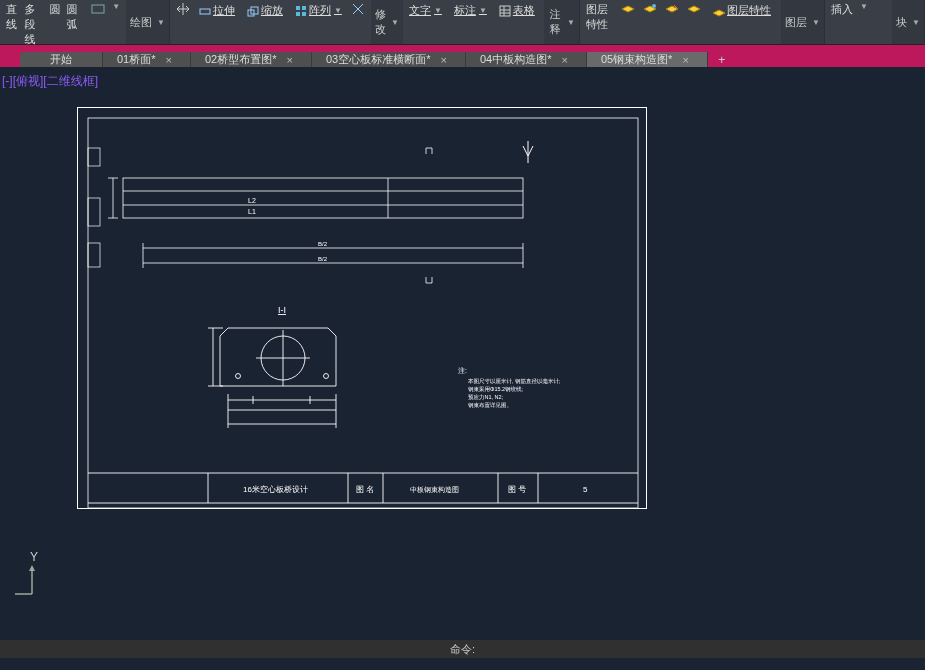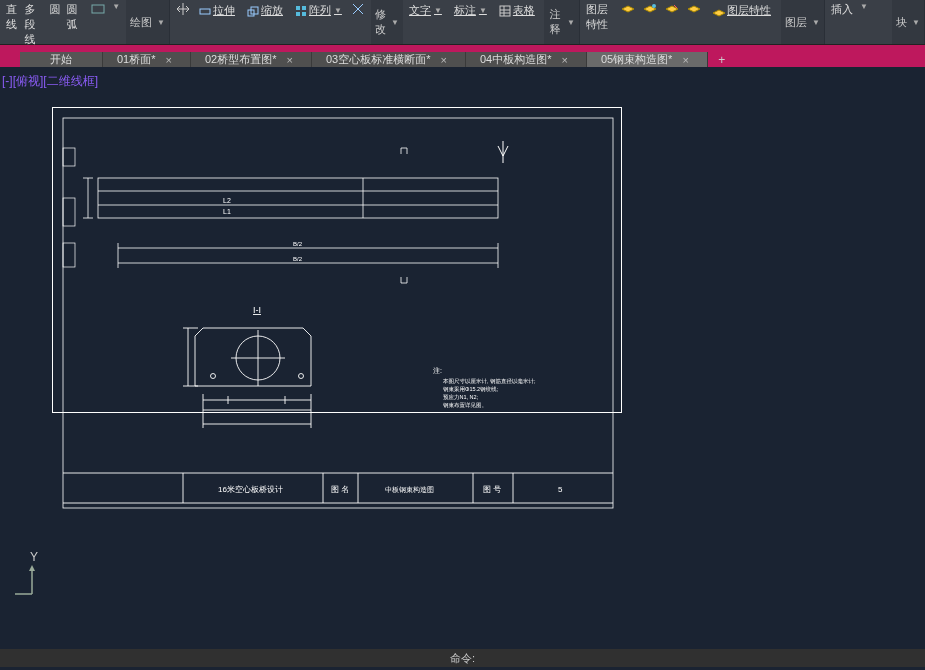--- a/index.html
+++ b/index.html
@@ -92,33 +92,33 @@
     height: 580px;
   }
   .viewlabel {
     position: absolute;
     top: 6px; left: 2px;
     color: #8b5cf6;
     font-size: 12px;
   }
   .drawing {
     position: absolute;
-    left: 52px; top: 40px;
-    width: 570px; height: 306px;
+    left: 77px; top: 40px;
+    width: 570px; height: 402px;
     border: 1.5px solid #fff;
   }
   .drawing svg { position:absolute; top:0; left:0; }
   .ucs {
     position: absolute;
     left: 10px; bottom: 45px;
     color: #ccc;
   }
   .cmdline {
     position: absolute;
-    bottom: 3px; left: 0; right: 0;
+    bottom: 12px; left: 0; right: 0;
     height: 18px;
     background: #303030;
     color: #ccc;
     font-size: 11px;
     text-align: center;
     line-height: 18px;
   }
 </style>
 </head>
 <body>

